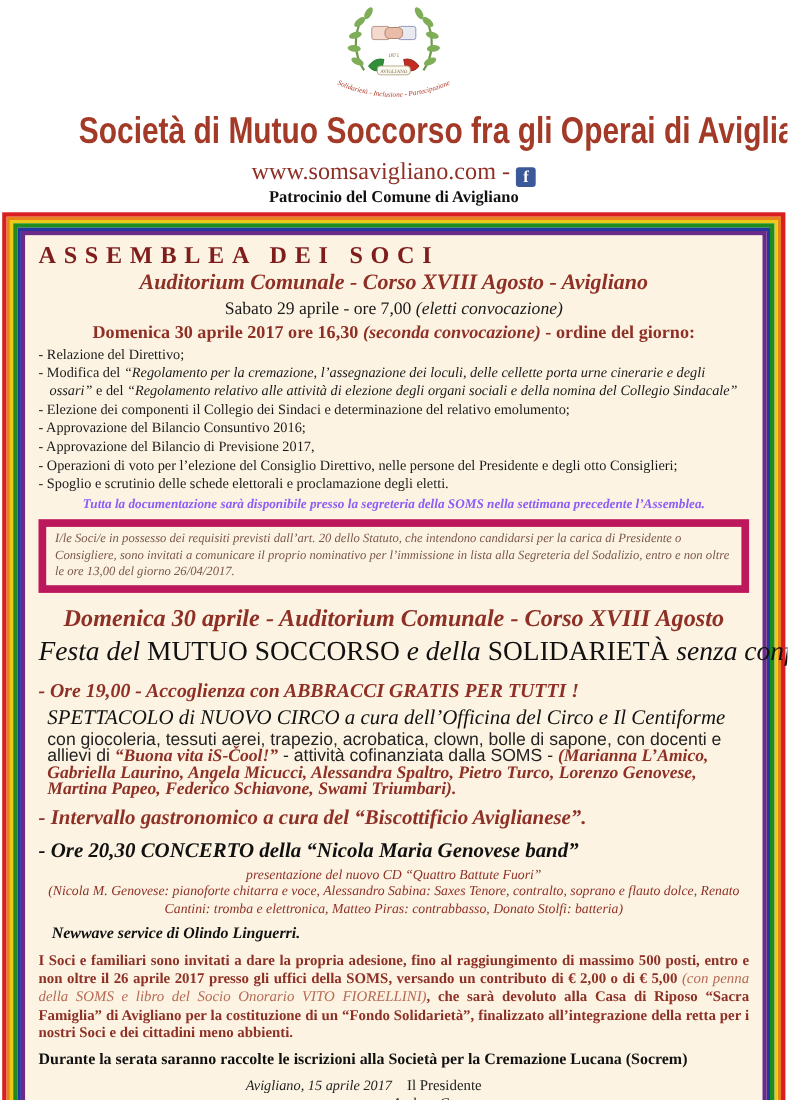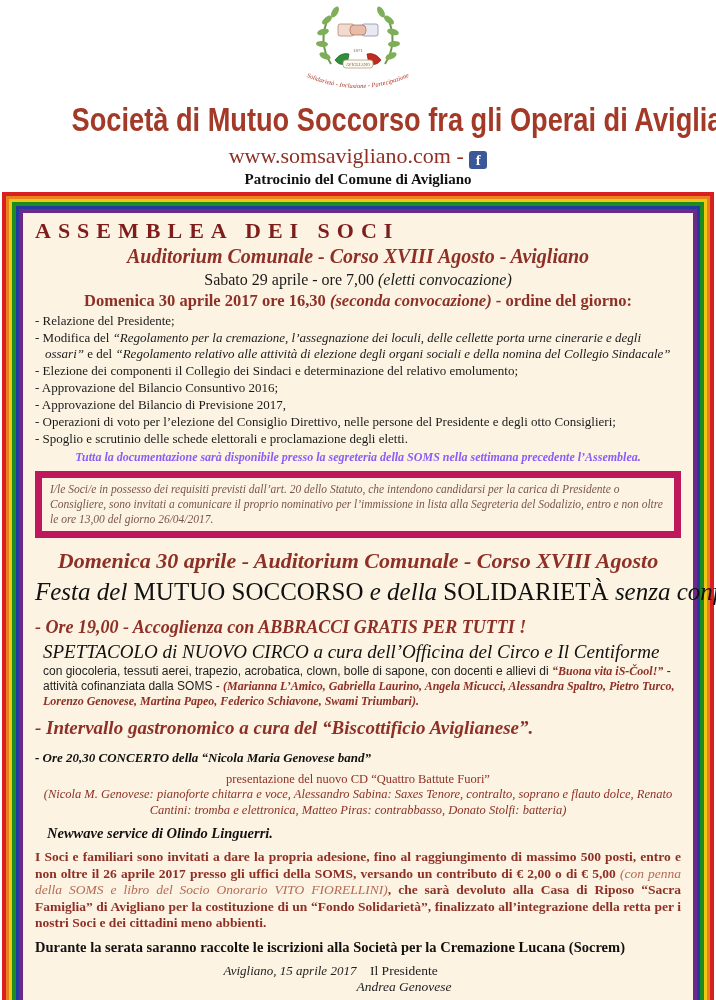--- a/index.html
+++ b/index.html
@@ -37,27 +37,27 @@
   .docs-note{color:#8b5cf6;font-weight:bold;font-style:italic;font-size:12px;
              text-align:center;line-height:16px;margin-top:3px;}
   .cand-box{border:7px solid #be185d;margin-top:6px;padding:4px 8px;color:#7A564A;
             font-style:italic;font-size:11.5px;line-height:15px;}
   
   .when-where{color:#8E3026;font-weight:bold;font-style:italic;font-size:22px;
               text-align:center;line-height:30px;margin-top:8px;white-space:nowrap;}
   .festa-title{color:#111;font-size:25px;text-align:center;line-height:32px;white-space:nowrap;}
   .ore19{color:#8E3026;font-weight:bold;font-style:italic;font-size:18px;line-height:25px;margin-top:7px;}
   .show-line{color:#111;font-style:italic;font-size:19px;line-height:24px;padding-left:8px;}
-  .show-details{color:#222;font-family:"Liberation Sans",sans-serif;font-size:12px;
+  .show-details{color:#222;font-family:"Liberation Sans",sans-serif;font-size:16px;
                 line-height:15px;padding-left:8px;}
   .show-details .red-names{color:#8E3026;font-family:"Liberation Serif",serif;
                            font-weight:bold;font-style:italic;}
   .intermezzo{color:#8E3026;font-weight:bold;font-style:italic;font-size:19px;line-height:26px;margin-top:6px;}
-  .concert{color:#111;font-weight:bold;font-style:italic;font-size:13px;line-height:26px;margin-top:4px;}
-  .cd-line{color:#8E3026;font-size:12.5px;text-align:center;line-height:16px;}
+  .concert{color:#111;font-weight:bold;font-style:italic;font-size:19px;line-height:26px;margin-top:4px;}
+  .cd-line{color:#8E3026;font-style:italic;font-size:12.5px;text-align:center;line-height:16px;}
   .musicians{color:#8E3026;font-style:italic;font-size:12.5px;text-align:center;line-height:15.5px;}
   .service{color:#111;font-weight:bold;font-style:italic;font-size:14.5px;line-height:19px;
            margin-top:6px;padding-left:12px;}
   
   .adhesion{color:#8E3026;font-weight:bold;font-size:13.5px;line-height:16.5px;
             text-align:justify;margin-top:6px;}
   .adhesion .lightred{color:#B56A55;font-weight:normal;font-style:italic;}
   .socrem-line{color:#111;font-weight:bold;font-size:14.5px;line-height:20px;margin-top:5px;}
   .sig-row{display:flex;justify-content:center;align-items:flex-start;margin-top:6px;}
   .sig-date{color:#222;font-style:italic;font-size:13px;padding-left:4px;}
@@ -123,21 +123,21 @@
             <div class="rb5">
               <div class="rb6">
     <div class="inner">
 
       <div class="asm-heading">ASSEMBLEA DEI SOCI</div>
       <div class="asm-venue">Auditorium Comunale - Corso XVIII Agosto - Avigliano</div>
       <div class="asm-call1"><span>Sabato 29 aprile - ore 7,00 </span><span class="it">(eletti convocazione)</span></div>
       <div class="asm-call2"><span>Domenica 30 aprile 2017 ore 16,30 </span><span class="it">(seconda convocazione)</span><span> - ordine del giorno:</span></div>
 
       <ul class="agenda">
-        <li>- Relazione del Presidente;</li>
+        <li>- Relazione del Direttivo;</li>
         <li><span>- Modifica del </span><span class="it">“Regolamento per la cremazione, l’assegnazione dei loculi, delle cellette porta urne cinerarie e degli ossari”</span><span> e del </span><span class="it">“Regolamento relativo alle attività di elezione degli organi sociali e della nomina del Collegio Sindacale”</span></li>
         <li>- Elezione dei componenti il Collegio dei Sindaci e determinazione del relativo emolumento;</li>
         <li>- Approvazione del Bilancio Consuntivo 2016;</li>
         <li>- Approvazione del Bilancio di Previsione 2017,</li>
         <li>- Operazioni di voto per l’elezione del Consiglio Direttivo, nelle persone del Presidente e degli otto Consiglieri;</li>
         <li>- Spoglio e scrutinio delle schede elettorali e proclamazione degli eletti.</li>
       </ul>
 
       <div class="docs-note">Tutta la documentazione sarà disponibile presso la segreteria della SOMS nella settimana precedente l’Assemblea.</div>
 

